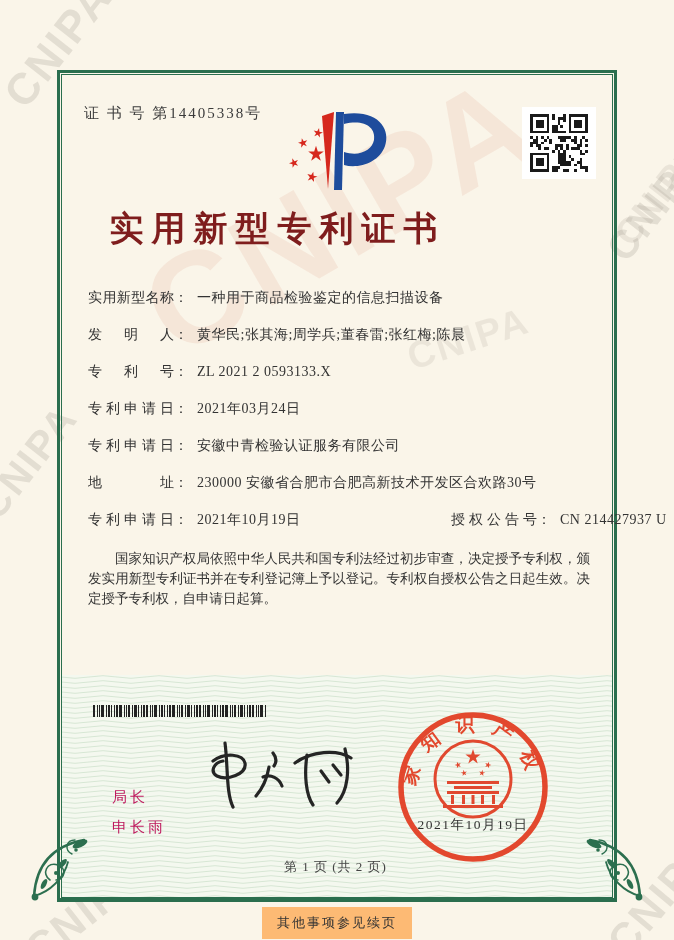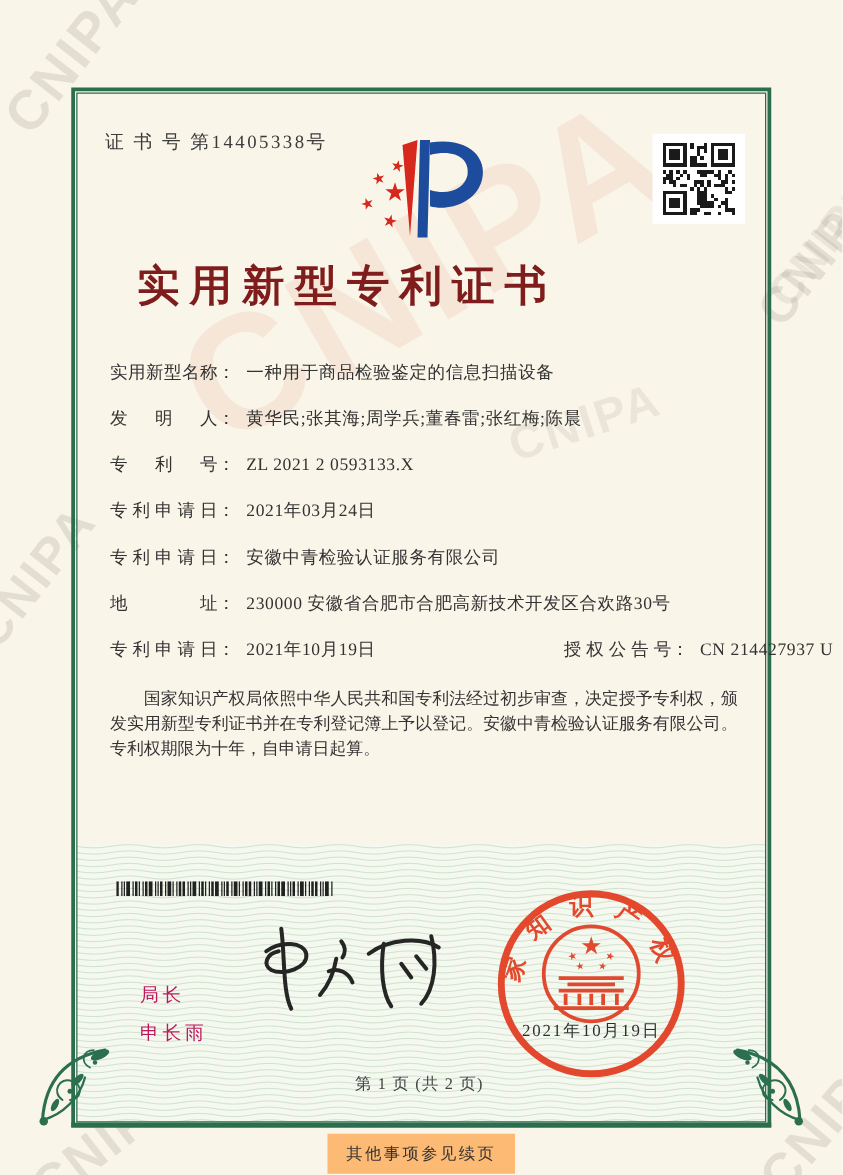--- a/index.html
+++ b/index.html
@@ -379,21 +379,21 @@
   </div>
 
   <div class="row" style="top:511px">
     <span class="flabel">专利申请日</span><span>：</span><span class="fvalue">2021年10月19日</span>
     <span class="grant2">
       <span class="flabel">授权公告号</span><span>：</span><span class="fvalue">CN 214427937 U</span>
     </span>
   </div>
 
   <div class="paras">
-    <p>国家知识产权局依照中华人民共和国专利法经过初步审查，决定授予专利权，颁发实用新型专利证书并在专利登记簿上予以登记。安徽中青检验认证服务有限公司。专利权期限为十年，自申请日起算。</p>
+    <p>国家知识产权局依照中华人民共和国专利法经过初步审查，决定授予专利权，颁发实用新型专利证书并在专利登记簿上予以登记。专利权自授权公告之日起生效。决定授予专利权，自申请日起算。</p>
   </div>
 
   <svg class="barcode" id="barcode" width="176" height="12">
       <rect x="0" y="0" width="2" height="12" fill="#222"></rect>
       <rect x="4" y="0" width="1" height="12" fill="#222"></rect>
       <rect x="6" y="0" width="1" height="12" fill="#222"></rect>
       <rect x="8" y="0" width="3" height="12" fill="#222"></rect>
       <rect x="13" y="0" width="1" height="12" fill="#222"></rect>
       <rect x="15" y="0" width="2" height="12" fill="#222"></rect>
       <rect x="18" y="0" width="1" height="12" fill="#222"></rect>

